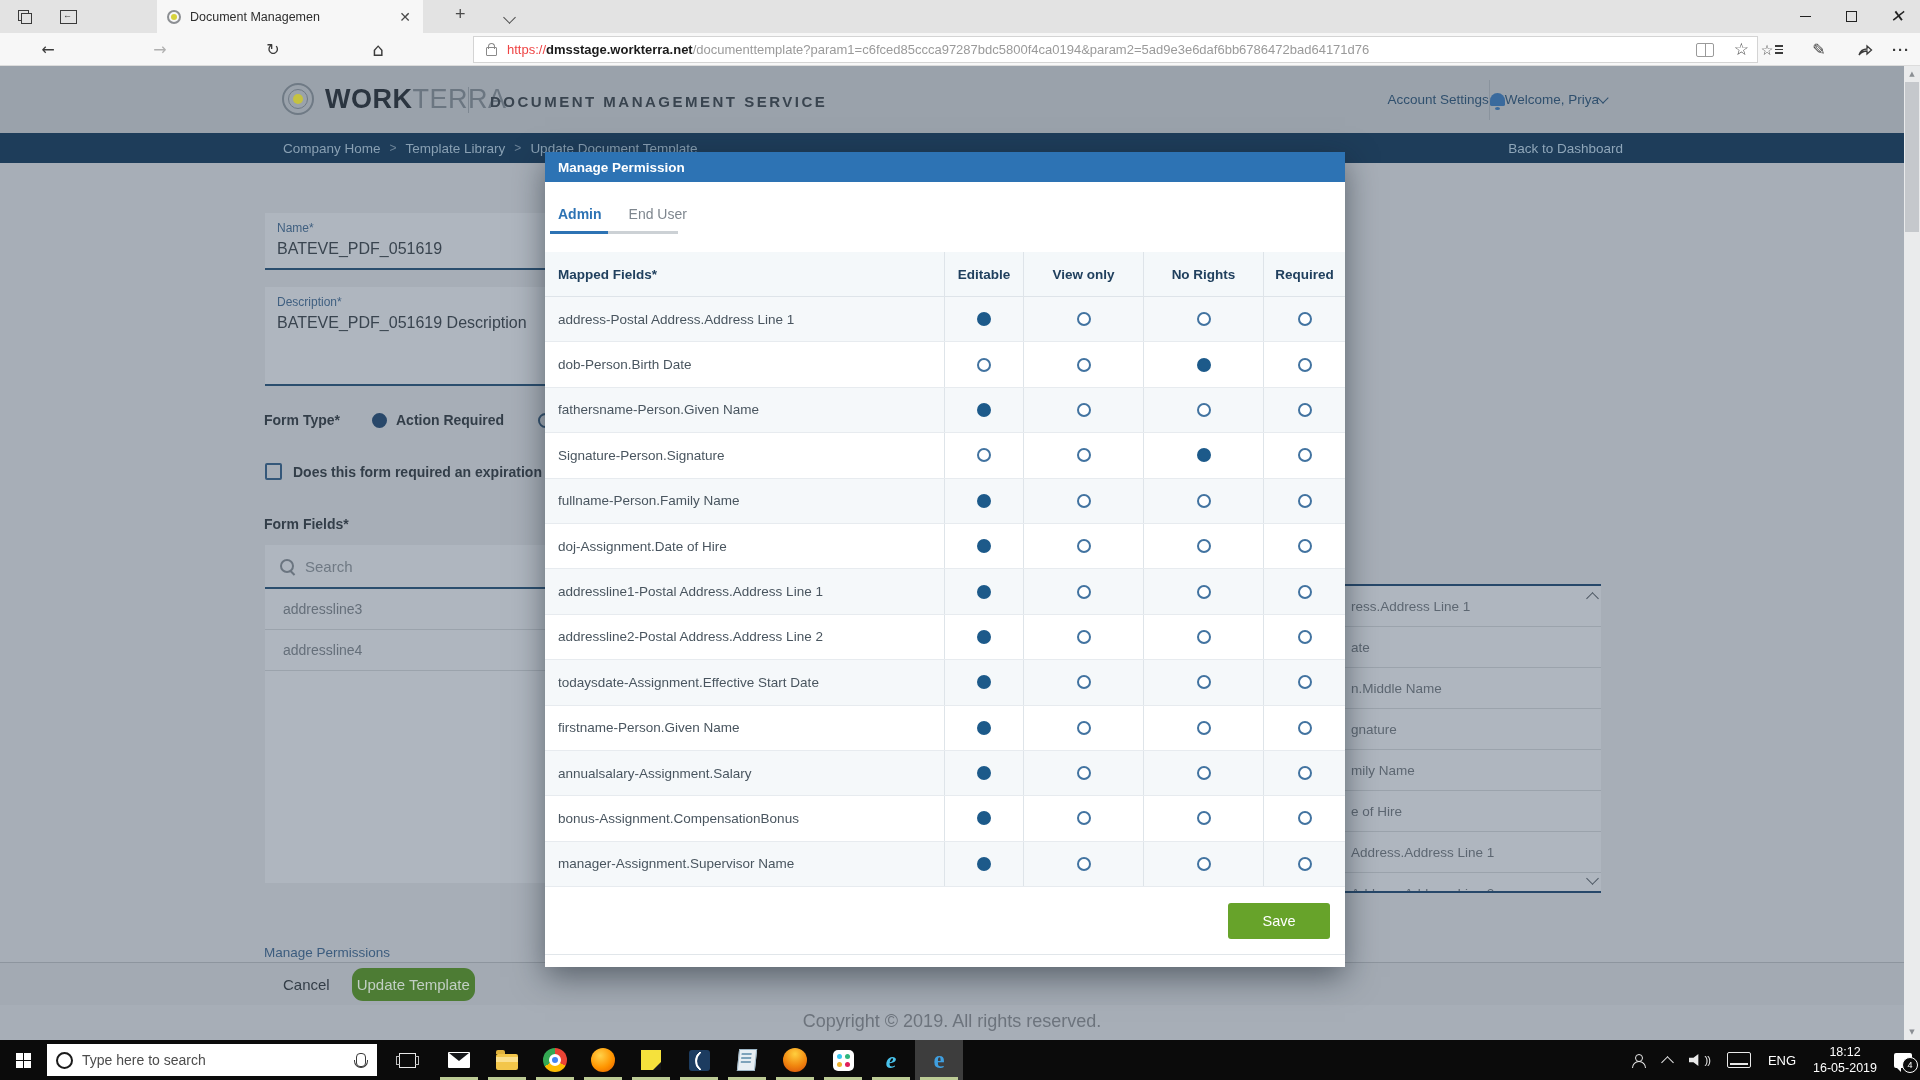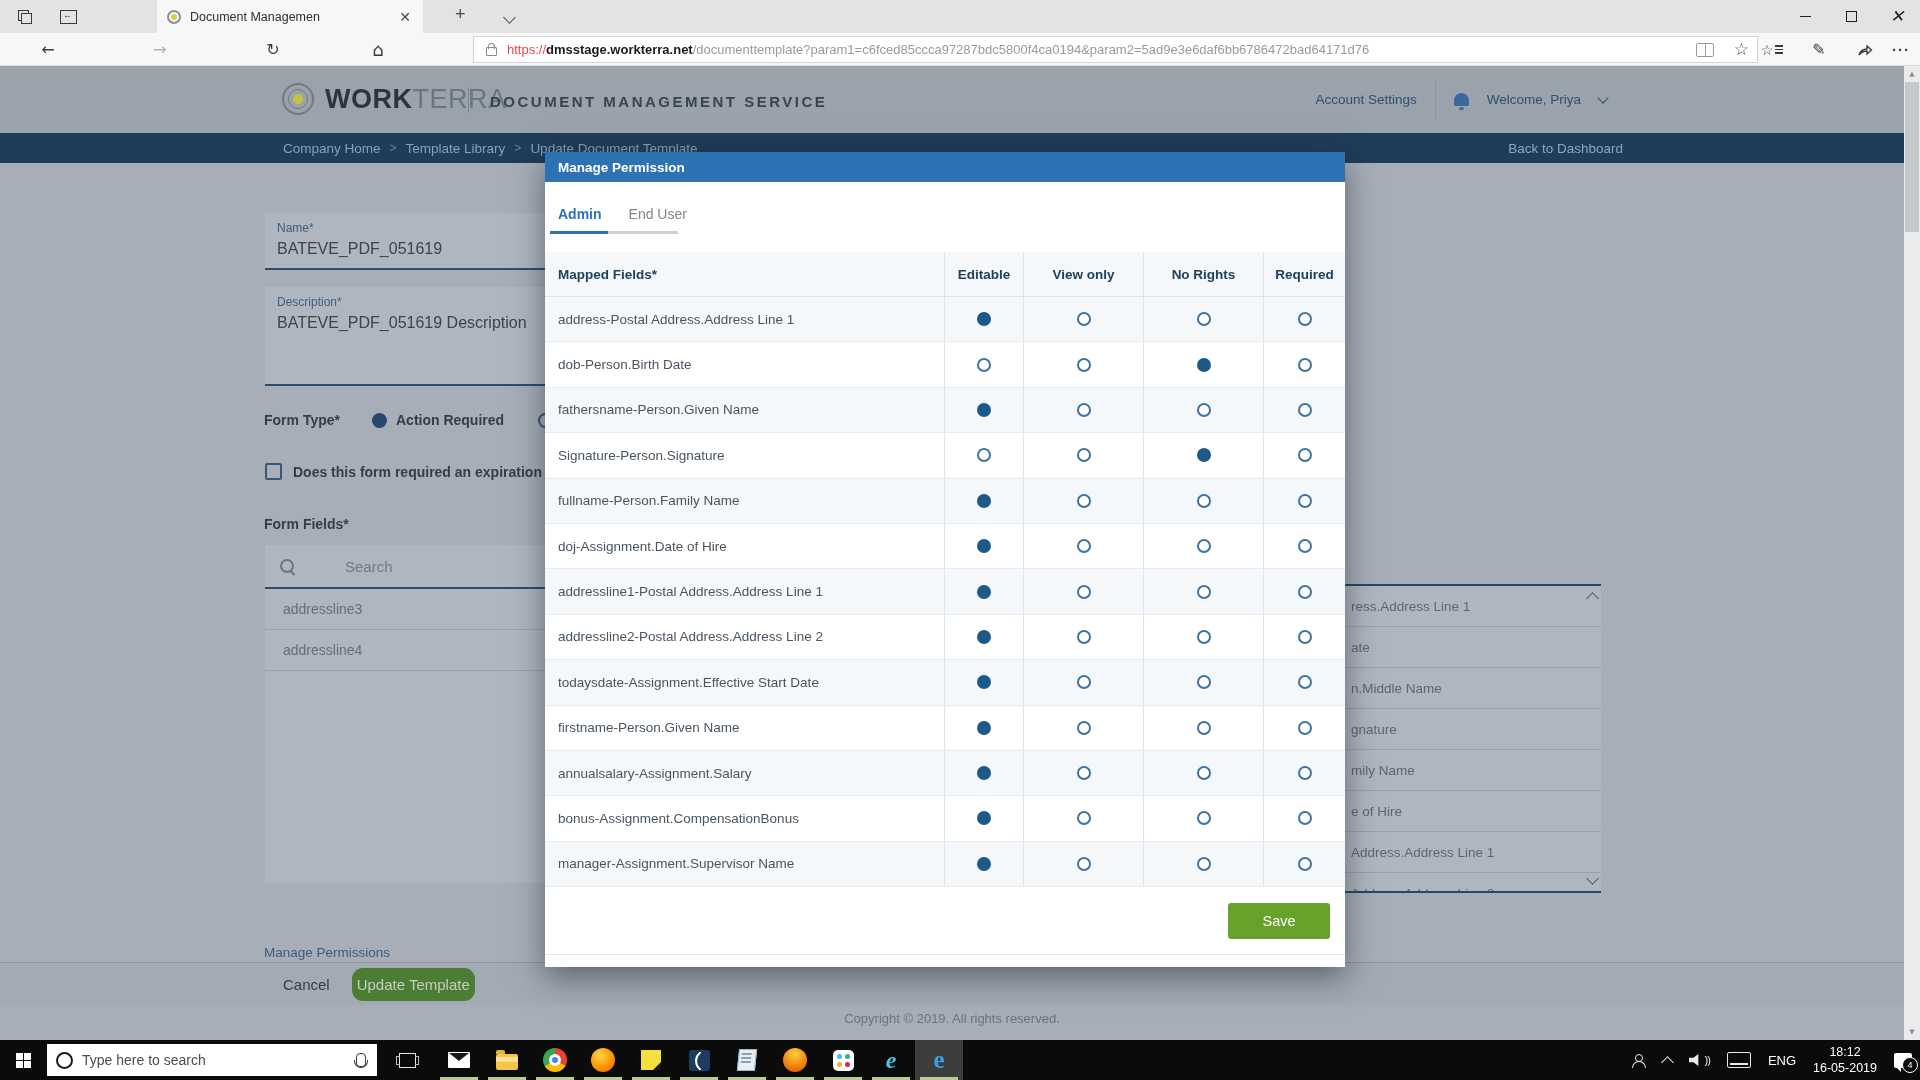--- a/index.html
+++ b/index.html
@@ -50,21 +50,21 @@
   
   .brandband{position:absolute;top:66px;left:0;right:16px;height:67px;background:#9aa2ab;}
   .logo{position:absolute;left:282px;top:17px;width:32px;height:32px;border:2px solid #6f7a85;border-radius:50%;box-sizing:border-box;}
   .logo::before{content:"";position:absolute;left:4px;top:4px;right:4px;bottom:4px;border:1.5px solid #6f7a85;border-radius:50%;}
   .logo::after{content:"";position:absolute;left:9px;top:9px;width:10px;height:10px;border-radius:50%;background:#c5c23f;}
   .brandtext{position:absolute;left:325px;top:18px;font-size:27px;letter-spacing:0.5px;}
   .brand-work{font-weight:bold;color:#2b3540;}
   .brand-terra{color:#6b7681;font-weight:300;}
   .brand-divider{position:absolute;left:468px;top:21px;width:1px;height:26px;background:#7e8892;}
   .dms-title{position:absolute;left:490px;top:27px;font-size:15px;font-weight:bold;letter-spacing:2.5px;color:#39444f;}
-  .hdr-right{position:absolute;right:297px;top:0;height:67px;display:flex;align-items:center;gap:18px;color:#30506e;font-size:13.5px;}
+  .hdr-right{position:absolute;right:297px;top:0;height:67px;display:flex;align-items:center;color:#30506e;font-size:13.5px;}
   .hdr-vdiv{width:1px;height:40px;background:#8a939d;}
   .bell{width:15px;height:13px;background:#3a6a9d;border-radius:8px 8px 2px 2px;position:relative;}
   .bell::after{content:"";position:absolute;left:5px;bottom:-4px;width:5px;height:3px;border-radius:50%;background:#3a6a9d;}
   .chev-dn{width:7px;height:7px;border-right:1.7px solid #30506e;border-bottom:1.7px solid #30506e;transform:rotate(45deg);margin-top:-3px;}
   
   .breadband{position:absolute;top:133px;left:0;right:16px;height:30px;background:#1e3d5a;display:flex;align-items:center;font-size:13.5px;color:#89a0b3;}
   .bc-wrap{display:flex;align-items:center;gap:9px;padding-left:283px;}
   .bc-sep{color:#6d8499;font-size:12px;}
   .back-dash{position:absolute;right:281px;color:#8fa6b9;}
   
@@ -72,31 +72,31 @@
   .flabel{font-size:12px;color:#406081;}
   .fvalue{font-size:16px;color:#39444f;margin-top:5px;}
   .blue-underline{border-bottom:2px solid #2b4e6e;}
   .bold-dark{font-weight:bold;font-size:14px;color:#333e49;}
   .bgradio{width:15px;height:15px;border-radius:50%;border:2px solid #35536f;box-sizing:border-box;background:transparent;flex:0 0 auto;}
   .bgradio.sel{background:#29486a;border-color:#29486a;}
   .bgcheck{width:17px;height:17px;border:2px solid #35587a;border-radius:2px;box-sizing:border-box;flex:0 0 auto;}
   .search-row{height:44px;border-bottom:2px solid #2b4e6e;display:flex;align-items:center;gap:11px;padding-left:15px;box-sizing:border-box;}
   .mag{width:10px;height:10px;border:2px solid #6b7580;border-radius:50%;position:relative;flex:0 0 auto;}
   .mag::after{content:"";position:absolute;left:9px;top:9px;width:6px;height:2px;background:#6b7580;transform:rotate(45deg);transform-origin:0 0;}
-  .search-ph{font-size:15px;color:#6f7984;margin-left:40px;}
+  .search-ph{font-size:15px;color:#6f7984;}
   .lrow{height:41px;border-bottom:1px solid #9ba3ac;display:flex;align-items:center;padding-left:18px;font-size:14px;color:#656f7a;box-sizing:border-box;}
   .rrow{height:41px;border-bottom:1px solid #9ba3ac;display:flex;align-items:center;padding-left:6px;font-size:13.5px;color:#5d6772;box-sizing:border-box;white-space:nowrap;}
   .rl-chev{position:absolute;right:4px;width:8px;height:8px;border-right:1.6px solid #4a5560;border-bottom:1.6px solid #4a5560;}
   .rl-up{top:8px;transform:rotate(-135deg);}
   .rl-dn{bottom:8px;transform:rotate(45deg);}
   .link-dim{font-size:13.5px;color:#3c5c7e;}
   .footer-bar{position:absolute;top:962px;left:0;right:16px;height:43px;background:#a3aab3;border-top:1px solid #8d959e;display:flex;align-items:center;box-sizing:border-box;}
   .cancel-txt{margin-left:283px;font-size:15px;color:#333d47;}
   .update-btn{margin-left:22px;width:123px;height:33px;background:#4d7c34;border-radius:11px;display:flex;align-items:center;justify-content:center;font-size:15px;color:#c2cfc4;}
-  .copyright{position:absolute;top:1011px;left:0;right:16px;text-align:center;font-size:13px;color:#6d747d;}
+  .copyright{position:absolute;top:1011px;left:0;right:16px;text-align:center;font-size:18px;color:#6d747d;}
   
   .modal{position:absolute;left:545px;top:152px;width:800px;height:815px;background:#fff;box-shadow:0 10px 30px rgba(15,25,35,.5);z-index:40;}
   .mhead{height:30px;background:#2d73b4;color:#fff;display:flex;align-items:center;padding-left:13px;font-size:13.5px;font-weight:bold;}
   .mtabs{display:flex;gap:27px;padding:24px 0 9px 13px;font-size:14px;}
   .mtab{color:#7e868e;}
   .mtab.active{color:#2d73b4;font-weight:bold;}
   .tabline{margin-left:5px;width:128px;height:3px;background:#ccd1d5;position:relative;}
   .tabline::before{content:"";position:absolute;left:0;top:0;height:3px;width:58px;background:#2d73b4;}
   .ptable{margin-top:18px;}
   .thead{display:flex;height:44px;background:#f4f8fa;border-bottom:1px solid #dee4e9;align-items:center;}

